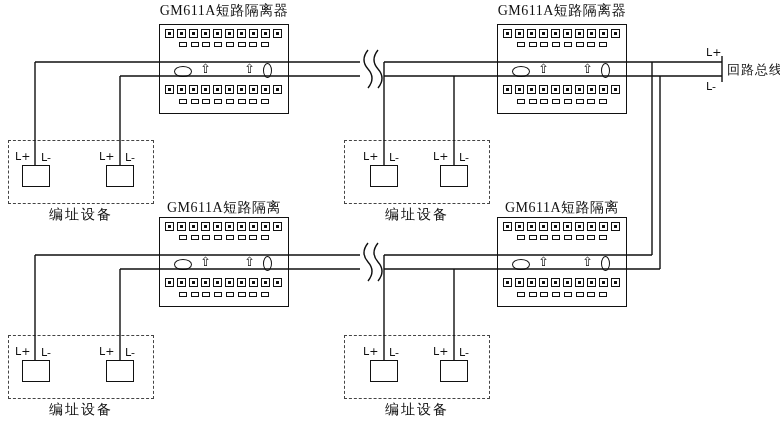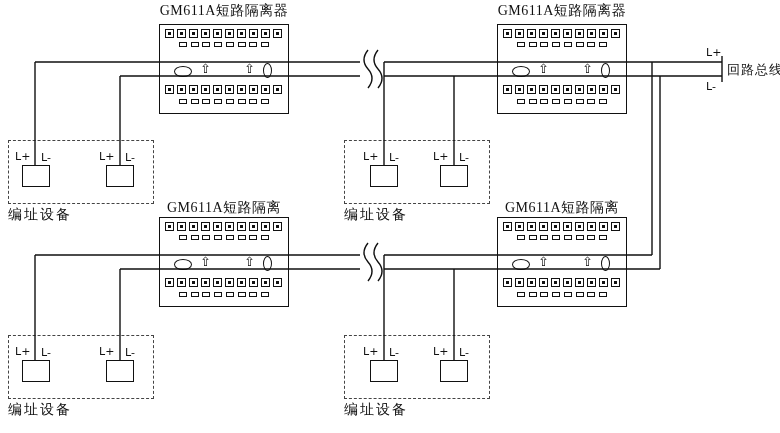--- a/index.html
+++ b/index.html
@@ -1,21 +1,21 @@
 <!DOCTYPE html>
 <html><head>
 <meta charset="utf-8">
 <style>
   html,body{margin:0;padding:0;background:#fff;}
   .canvas{position:relative;width:780px;height:433px;background:#fff;overflow:hidden;
           font-family:"Liberation Serif","DejaVu Serif",serif;color:#111;}
   svg.wires{position:absolute;left:0;top:0;pointer-events:none;}
 
   .title{position:absolute;width:200px;text-align:center;font-size:14px;letter-spacing:.5px;white-space:nowrap;}
-  .caption{position:absolute;width:146px;text-align:left;font-size:14px;letter-spacing:2px;}
+  .caption{position:absolute;width:146px;text-align:center;font-size:14px;letter-spacing:2px;}
 
   .module{position:absolute;width:130px;height:90px;border:1.5px solid #111;background:#fff;box-sizing:border-box;}
   .strip{position:absolute;left:5px;top:4px;width:117px;display:flex;justify-content:space-between;}
   .strip2{top:60px;}
   .term{width:9px;height:9px;border:1px solid #111;box-sizing:border-box;display:flex;align-items:center;justify-content:center;}
   .term::after{content:"";width:3px;height:3px;background:#111;}
   .marks{position:absolute;left:19px;top:17px;width:90px;display:flex;justify-content:space-between;}
   .marks2{top:74px;}
   .tick{width:8px;height:5px;border:1px solid #111;box-sizing:border-box;}
   .oval-h{position:absolute;left:14px;top:41px;width:16px;height:9px;border:1.4px solid #111;border-radius:50%;}

